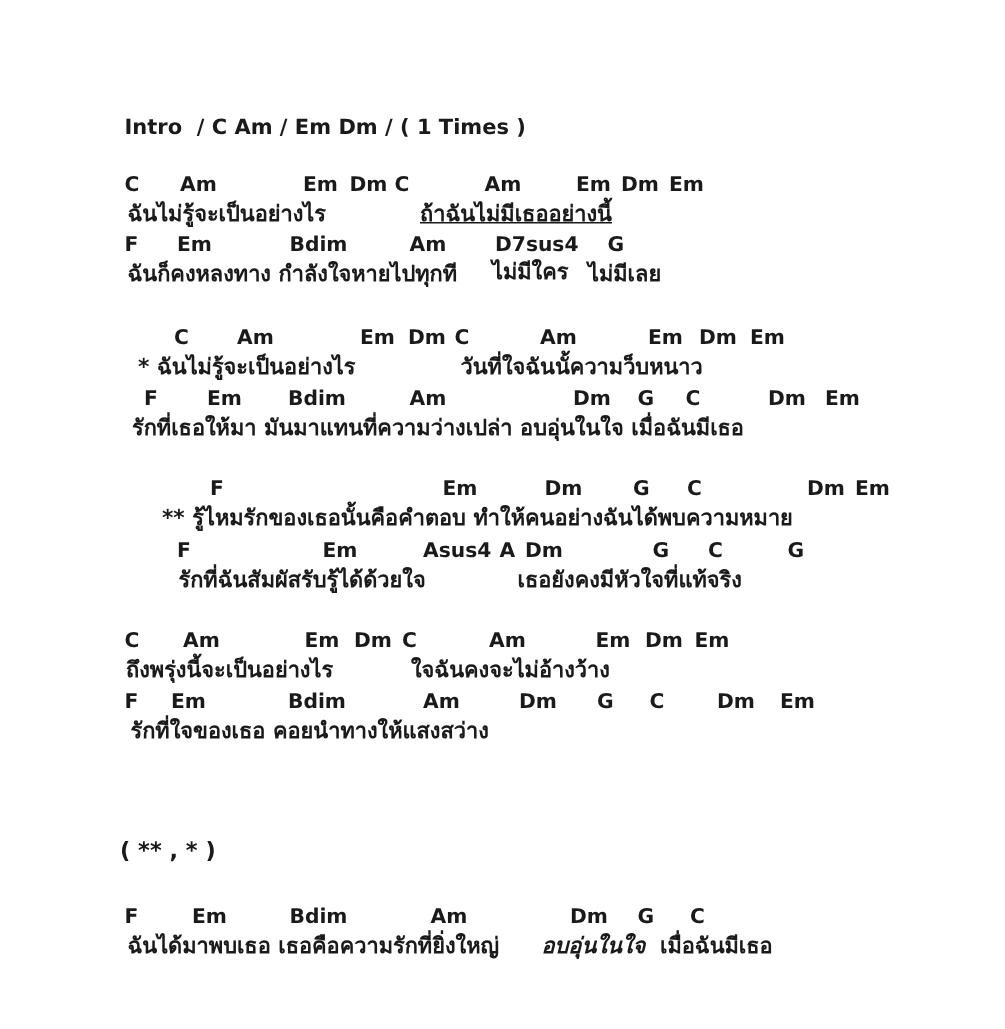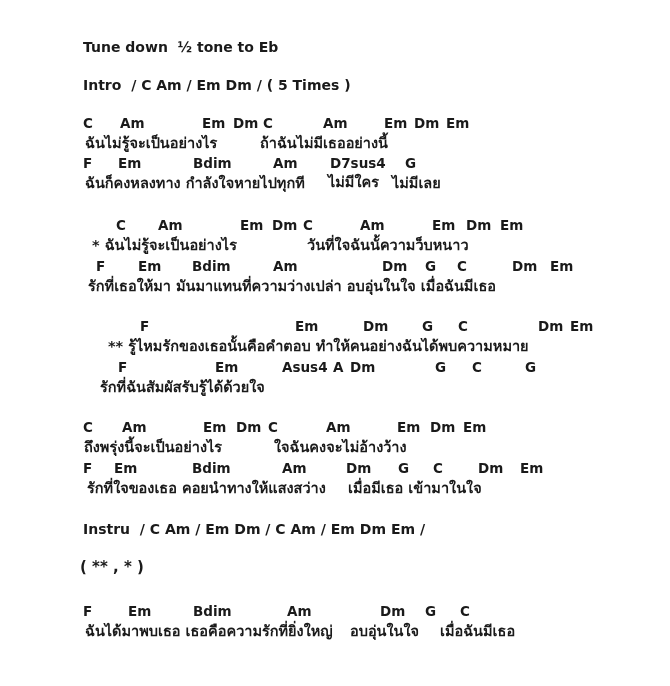--- a/index.html
+++ b/index.html
@@ -45,37 +45,36 @@
   }
   .lyric .seg {
     font-size: 14.5px;
     line-height: 18px;
   }
 </style>
 </head>
 <body>
 
 <div class="sheet">
-  <div class="static-line tuning-note">Tune down  ½ tone to Eb</div>
-  <div class="static-line intro-line">Intro  / C Am / Em Dm / ( 5 Times )</div>
+  <div class="static-line intro-line">Intro  / C Am / Em Dm / ( 1 Times )</div>
   <div>
       <div class="line chords" style="top: 116px;">
         <span class="seg" style="left: 83px;">C</span>
         <span class="seg" style="left: 120px;">Am</span>
         <span class="seg" style="left: 202px;">Em</span>
         <span class="seg" style="left: 233px;">Dm</span>
         <span class="seg" style="left: 263px;">C</span>
         <span class="seg" style="left: 323px;">Am</span>
         <span class="seg" style="left: 384px;">Em</span>
         <span class="seg" style="left: 414px;">Dm</span>
         <span class="seg" style="left: 446px;">Em</span>
       </div>
       <div class="line lyric" style="top: 134px;">
         <span class="seg" style="left: 85px;">ฉันไม่รู้จะเป็นอย่างไร</span>
-        <span class="seg" style="left: 260px;">ถ้าฉันไม่มีเธออย่างนี้</span>
+        <span class="seg" style="left: 280px; text-decoration: underline;">ถ้าฉันไม่มีเธออย่างนี้</span>
       </div>
       <div class="line chords" style="top: 156px;">
         <span class="seg" style="left: 83px;">F</span>
         <span class="seg" style="left: 118px;">Em</span>
         <span class="seg" style="left: 193px;">Bdim</span>
         <span class="seg" style="left: 273px;">Am</span>
         <span class="seg" style="left: 330px; text-align: right;">D7sus4</span>
         <span class="seg" style="left: 405px;">G</span>
       </div>
       <div class="line lyric" style="top: 174px;">
@@ -128,21 +127,22 @@
         <span class="seg" style="left: 118px;">F</span>
         <span class="seg" style="left: 215px;">Em</span>
         <span class="seg" style="left: 282px;">Asus4</span>
         <span class="seg" style="left: 333px;">A</span>
         <span class="seg" style="left: 350px;">Dm</span>
         <span class="seg" style="left: 435px;">G</span>
         <span class="seg" style="left: 472px;">C</span>
         <span class="seg" style="left: 525px;">G</span>
       </div>
       <div class="line lyric" style="top: 378px;">
-        <span class="seg" style="left: 100px; text-align: right;">รักที่ฉันสัมผัสรับรู้ได้ด้วยใจ</span>
+        <span class="seg" style="left: 119px; text-align: right;">รักที่ฉันสัมผัสรับรู้ได้ด้วยใจ</span>
+        <span class="seg" style="left: 345px;">เธอยังคงมีหัวใจที่แท้จริง</span>
       </div>
       <div class="line chords" style="top: 420px;">
         <span class="seg" style="left: 83px;">C</span>
         <span class="seg" style="left: 122px;">Am</span>
         <span class="seg" style="left: 203px;">Em</span>
         <span class="seg" style="left: 236px;">Dm</span>
         <span class="seg" style="left: 268px;">C</span>
         <span class="seg" style="left: 326px;">Am</span>
         <span class="seg" style="left: 397px;">Em</span>
         <span class="seg" style="left: 430px;">Dm</span>
@@ -158,32 +158,30 @@
         <span class="seg" style="left: 192px;">Bdim</span>
         <span class="seg" style="left: 282px;">Am</span>
         <span class="seg" style="left: 346px;">Dm</span>
         <span class="seg" style="left: 398px;">G</span>
         <span class="seg" style="left: 433px;">C</span>
         <span class="seg" style="left: 478px;">Dm</span>
         <span class="seg" style="left: 520px;">Em</span>
       </div>
       <div class="line lyric" style="top: 479px;">
         <span class="seg" style="left: 87px;">รักที่ใจของเธอ คอยนำทางให้แสงสว่าง</span>
-        <span class="seg" style="left: 348px;">เมื่อมีเธอ เข้ามาในใจ</span>
       </div>
       <div class="line chords" style="top: 604px;">
         <span class="seg" style="left: 83px;">F</span>
         <span class="seg" style="left: 128px;">Em</span>
         <span class="seg" style="left: 193px;">Bdim</span>
         <span class="seg" style="left: 287px;">Am</span>
         <span class="seg" style="left: 380px;">Dm</span>
         <span class="seg" style="left: 425px;">G</span>
         <span class="seg" style="left: 460px;">C</span>
       </div>
       <div class="line lyric" style="top: 622px;">
         <span class="seg" style="left: 85px;">ฉันได้มาพบเธอ เธอคือความรักที่ยิ่งใหญ่</span>
-        <span class="seg" style="left: 350px;">อบอุ่นในใจ</span>
+        <span class="seg" style="left: 361px; font-style: italic;">อบอุ่นในใจ</span>
         <span class="seg" style="left: 440px;">เมื่อฉันมีเธอ</span>
       </div>
     </div>
-  <div class="static-line instru-line">Instru  / C Am / Em Dm / C Am / Em Dm Em /</div>
   <div class="static-line repeat-marker">( ** , * )</div>
 </div>
 
 </body></html>

